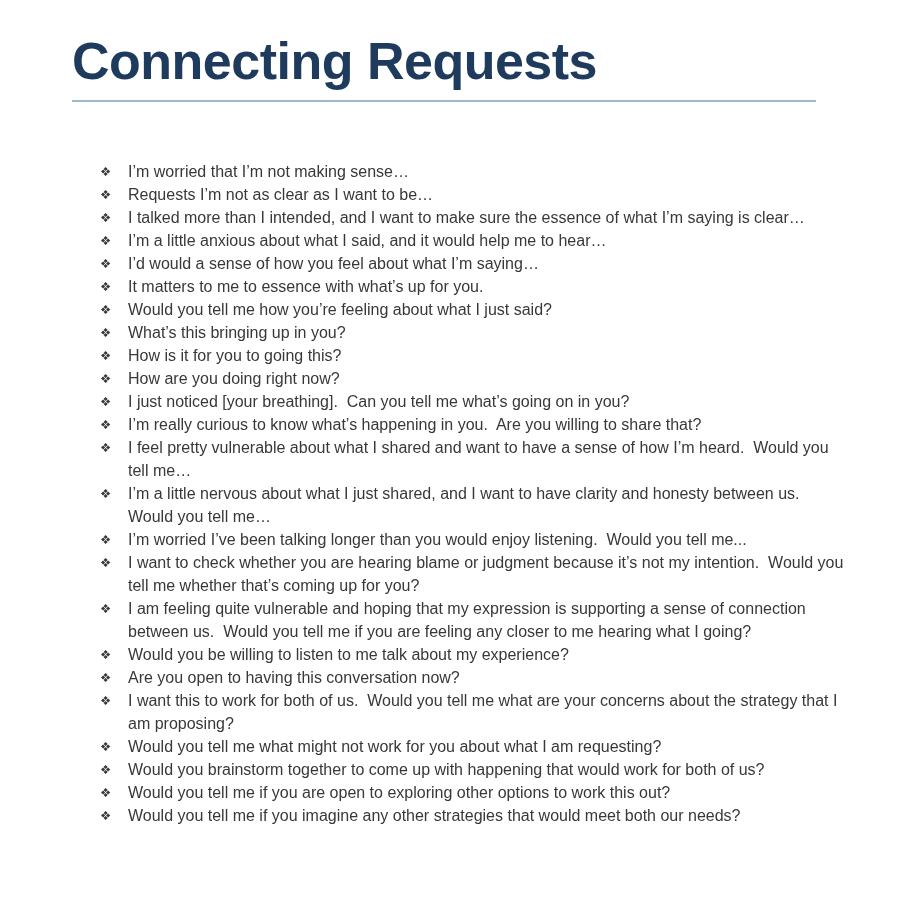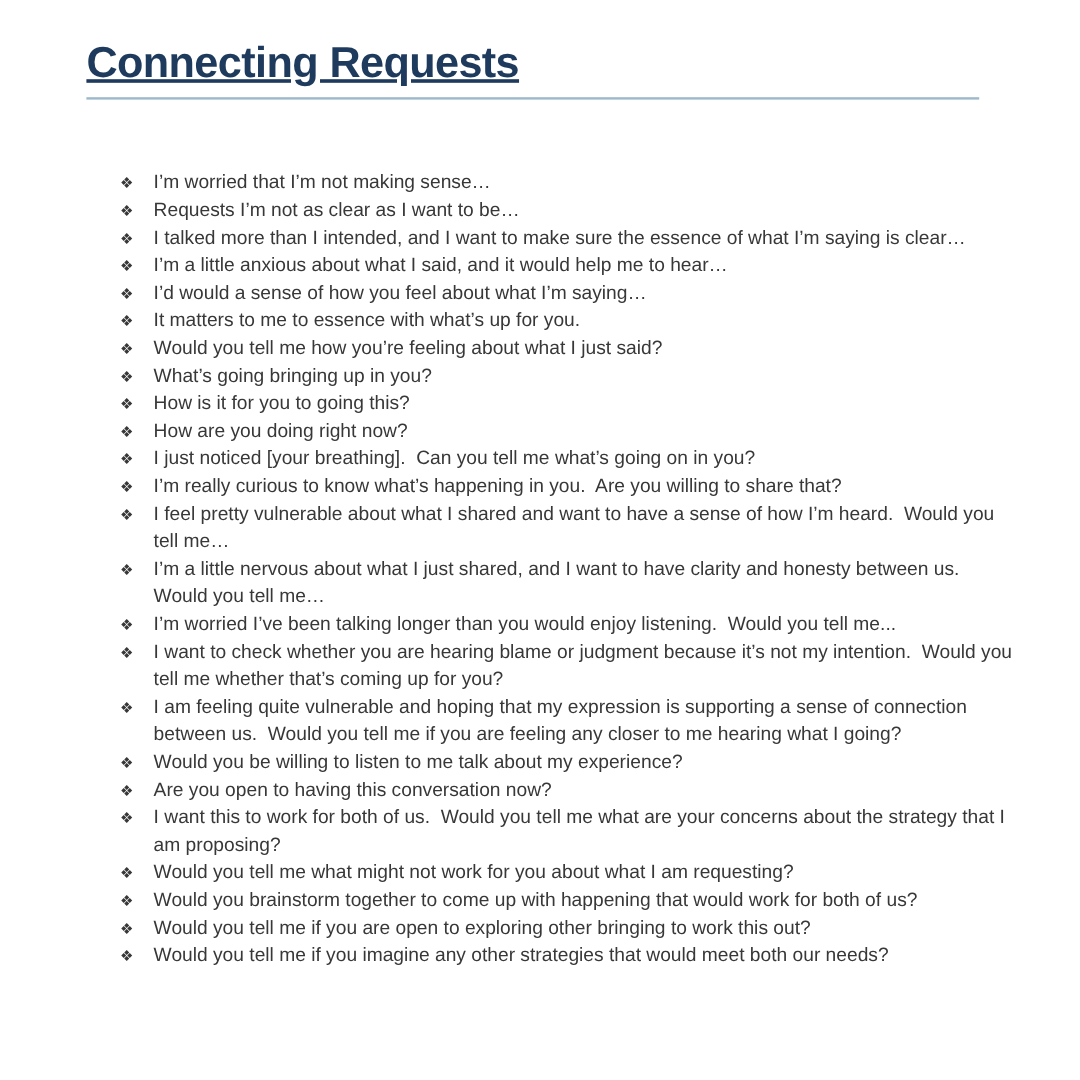--- a/index.html
+++ b/index.html
@@ -13,26 +13,25 @@
     width:900px;height:900px;
     overflow:hidden;
     font-family:"Liberation Sans",sans-serif;
   }
   .page{
     width:900px;height:900px;
     background:#ffffff;
     padding:30px 50px 0 72px;
   }
   h1.page-title{
-    font-size:36px;
+    font-size:52px;
     line-height:1.2;
     font-weight:700;
     color:var(--title-color);
     letter-spacing:-0.5px;
-    text-decoration:underline;
   }
   .title-rule{
     width:744px;
     border-top:2px solid var(--rule-color);
     margin-top:8px;
   }
   ul.requests{
     list-style:none;
     margin-top:58px;
     width:778px;
@@ -99,21 +98,21 @@
     <span class="item-text">It matters to me to essence with what’s up for you.</span>
   </li>
 
   <li>
     <span class="bullet">❖</span>
     <span class="item-text">Would you tell me how you’re feeling about what I just said?</span>
   </li>
 
   <li>
     <span class="bullet">❖</span>
-    <span class="item-text">What’s going bringing up in you?</span>
+    <span class="item-text">What’s this bringing up in you?</span>
   </li>
 
   <li>
     <span class="bullet">❖</span>
     <span class="item-text">How is it for you to going this?</span>
   </li>
 
   <li>
     <span class="bullet">❖</span>
     <span class="item-text">How are you doing right now?</span>
@@ -174,21 +173,21 @@
     <span class="item-text">Would you tell me what might not work for you about what I am requesting?</span>
   </li>
 
   <li>
     <span class="bullet">❖</span>
     <span class="item-text">Would you brainstorm together to come up with happening that would work for both of us?</span>
   </li>
 
   <li>
     <span class="bullet">❖</span>
-    <span class="item-text">Would you tell me if you are open to exploring other bringing to work this out?</span>
+    <span class="item-text">Would you tell me if you are open to exploring other options to work this out?</span>
   </li>
 
   <li>
     <span class="bullet">❖</span>
     <span class="item-text">Would you tell me if you imagine any other strategies that would meet both our needs?</span>
   </li>
 </ul>
 </div>
 
 </body></html>

